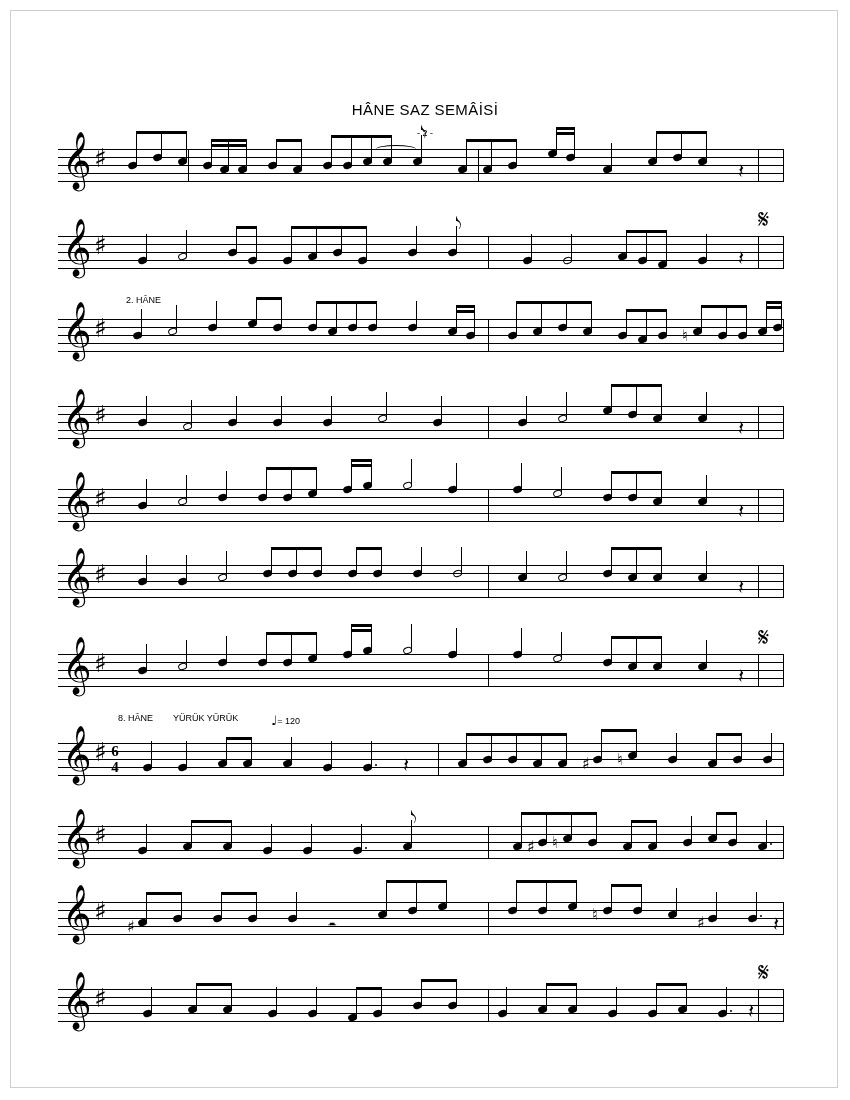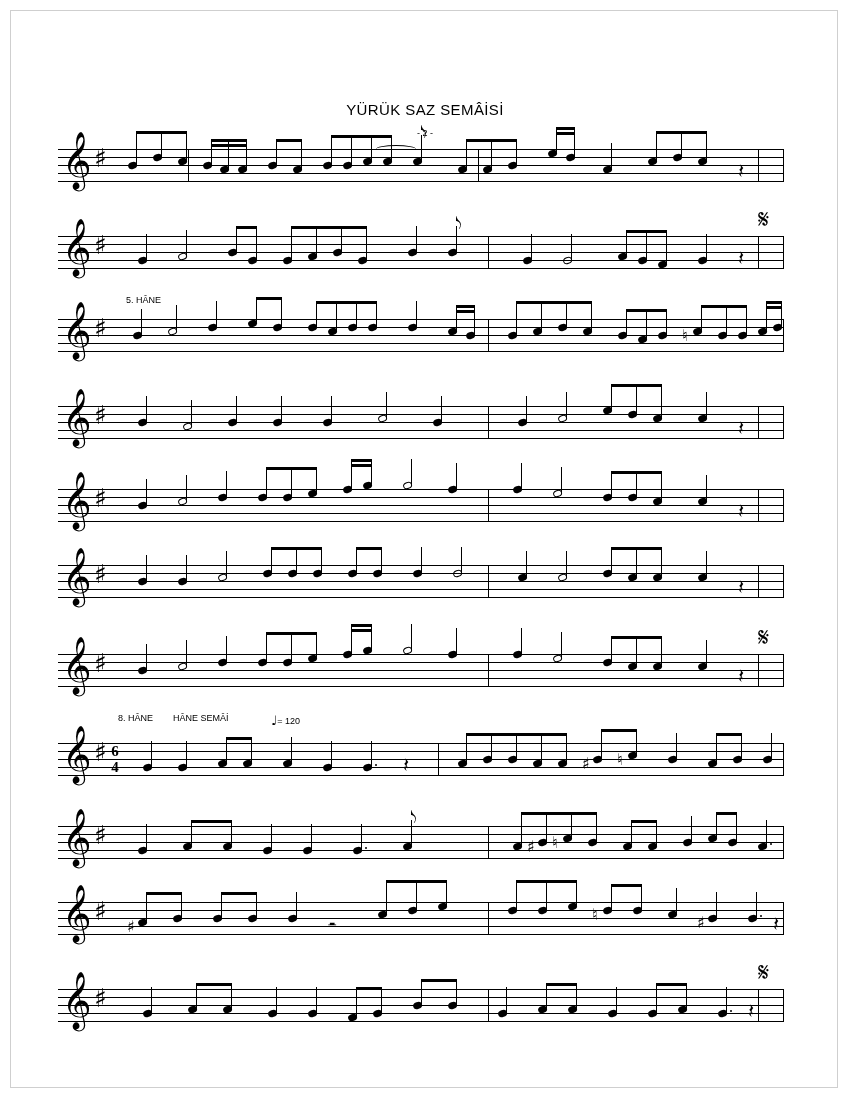--- a/index.html
+++ b/index.html
@@ -195,21 +195,21 @@
     border-radius: 50%;
     height: 7px;
   }
 </style>
 </head>
 <body>
 
 <div class="page">
   <div class="page-border"></div>
 
-  <div class="title">YÜRÜK SAZ SEMÂİSİ</div>
+  <div class="title">HÂNE SAZ SEMÂİSİ</div>
   <div class="subtitle">- 2 -</div>
 
   <div id="systems-host">
       <div class="system" style="top: 141px;">
         <div class="staff-lines">
           <i></i>
           <i></i>
           <i></i>
           <i></i>
           <i></i>
@@ -332,21 +332,21 @@
       <div class="system" style="top: 311px;">
         <div class="staff-lines">
           <i></i>
           <i></i>
           <i></i>
           <i></i>
           <i></i>
         </div>
         <div class="clef">𝄞</div>
         <div class="keysig">♯</div>
-        <div class="marking" style="left: 68px; top: -16px;">5. HÂNE</div>
+        <div class="marking" style="left: 68px; top: -16px;">2. HÂNE</div>
         <div class="barline" style="left: 430px;"></div>
         <div class="barline end" style="left: 725px;"></div>
         <div class="nh" style="left: 75px; top: 20.8px;"></div>
         <div class="stem" style="left: 83px; top: -2px; height: 26px;"></div>
         <div class="nh hollow" style="left: 110px; top: 16.8px;"></div>
         <div class="stem" style="left: 118px; top: -6px; height: 26px;"></div>
         <div class="nh" style="left: 150px; top: 12.8px;"></div>
         <div class="stem" style="left: 158px; top: -10px; height: 26px;"></div>
         <div class="nh" style="left: 190px; top: 8.8px;"></div>
         <div class="stem" style="left: 198px; top: -14px; height: 26px;"></div>
@@ -602,21 +602,21 @@
           <i></i>
           <i></i>
           <i></i>
           <i></i>
         </div>
         <div class="clef">𝄞</div>
         <div class="keysig">♯</div>
         <div class="timesig" style="left: 50px; top: 9px; width: 14px;">6</div>
         <div class="timesig" style="left: 50px; top: 25px; width: 14px;">4</div>
         <div class="marking" style="left: 60px; top: -22px;">8. HÂNE</div>
-        <div class="marking" style="left: 115px; top: -22px;">HÂNE SEMÂİ</div>
+        <div class="marking" style="left: 115px; top: -22px;">YÜRÜK YÜRÜK</div>
         <div class="tempo" style="left: 213px; top: -22px;"><span class="notegl">♩</span>= 120</div>
         <div class="barline" style="left: 380px;"></div>
         <div class="barline end" style="left: 725px;"></div>
         <div class="nh" style="left: 85px; top: 28.8px;"></div>
         <div class="stem" style="left: 93px; top: 6px; height: 26px;"></div>
         <div class="nh" style="left: 120px; top: 28.8px;"></div>
         <div class="stem" style="left: 128px; top: 6px; height: 26px;"></div>
         <div class="nh" style="left: 160px; top: 24.8px;"></div>
         <div class="stem" style="left: 168px; top: 2px; height: 26px;"></div>
         <div class="nh" style="left: 185px; top: 24.8px;"></div>

